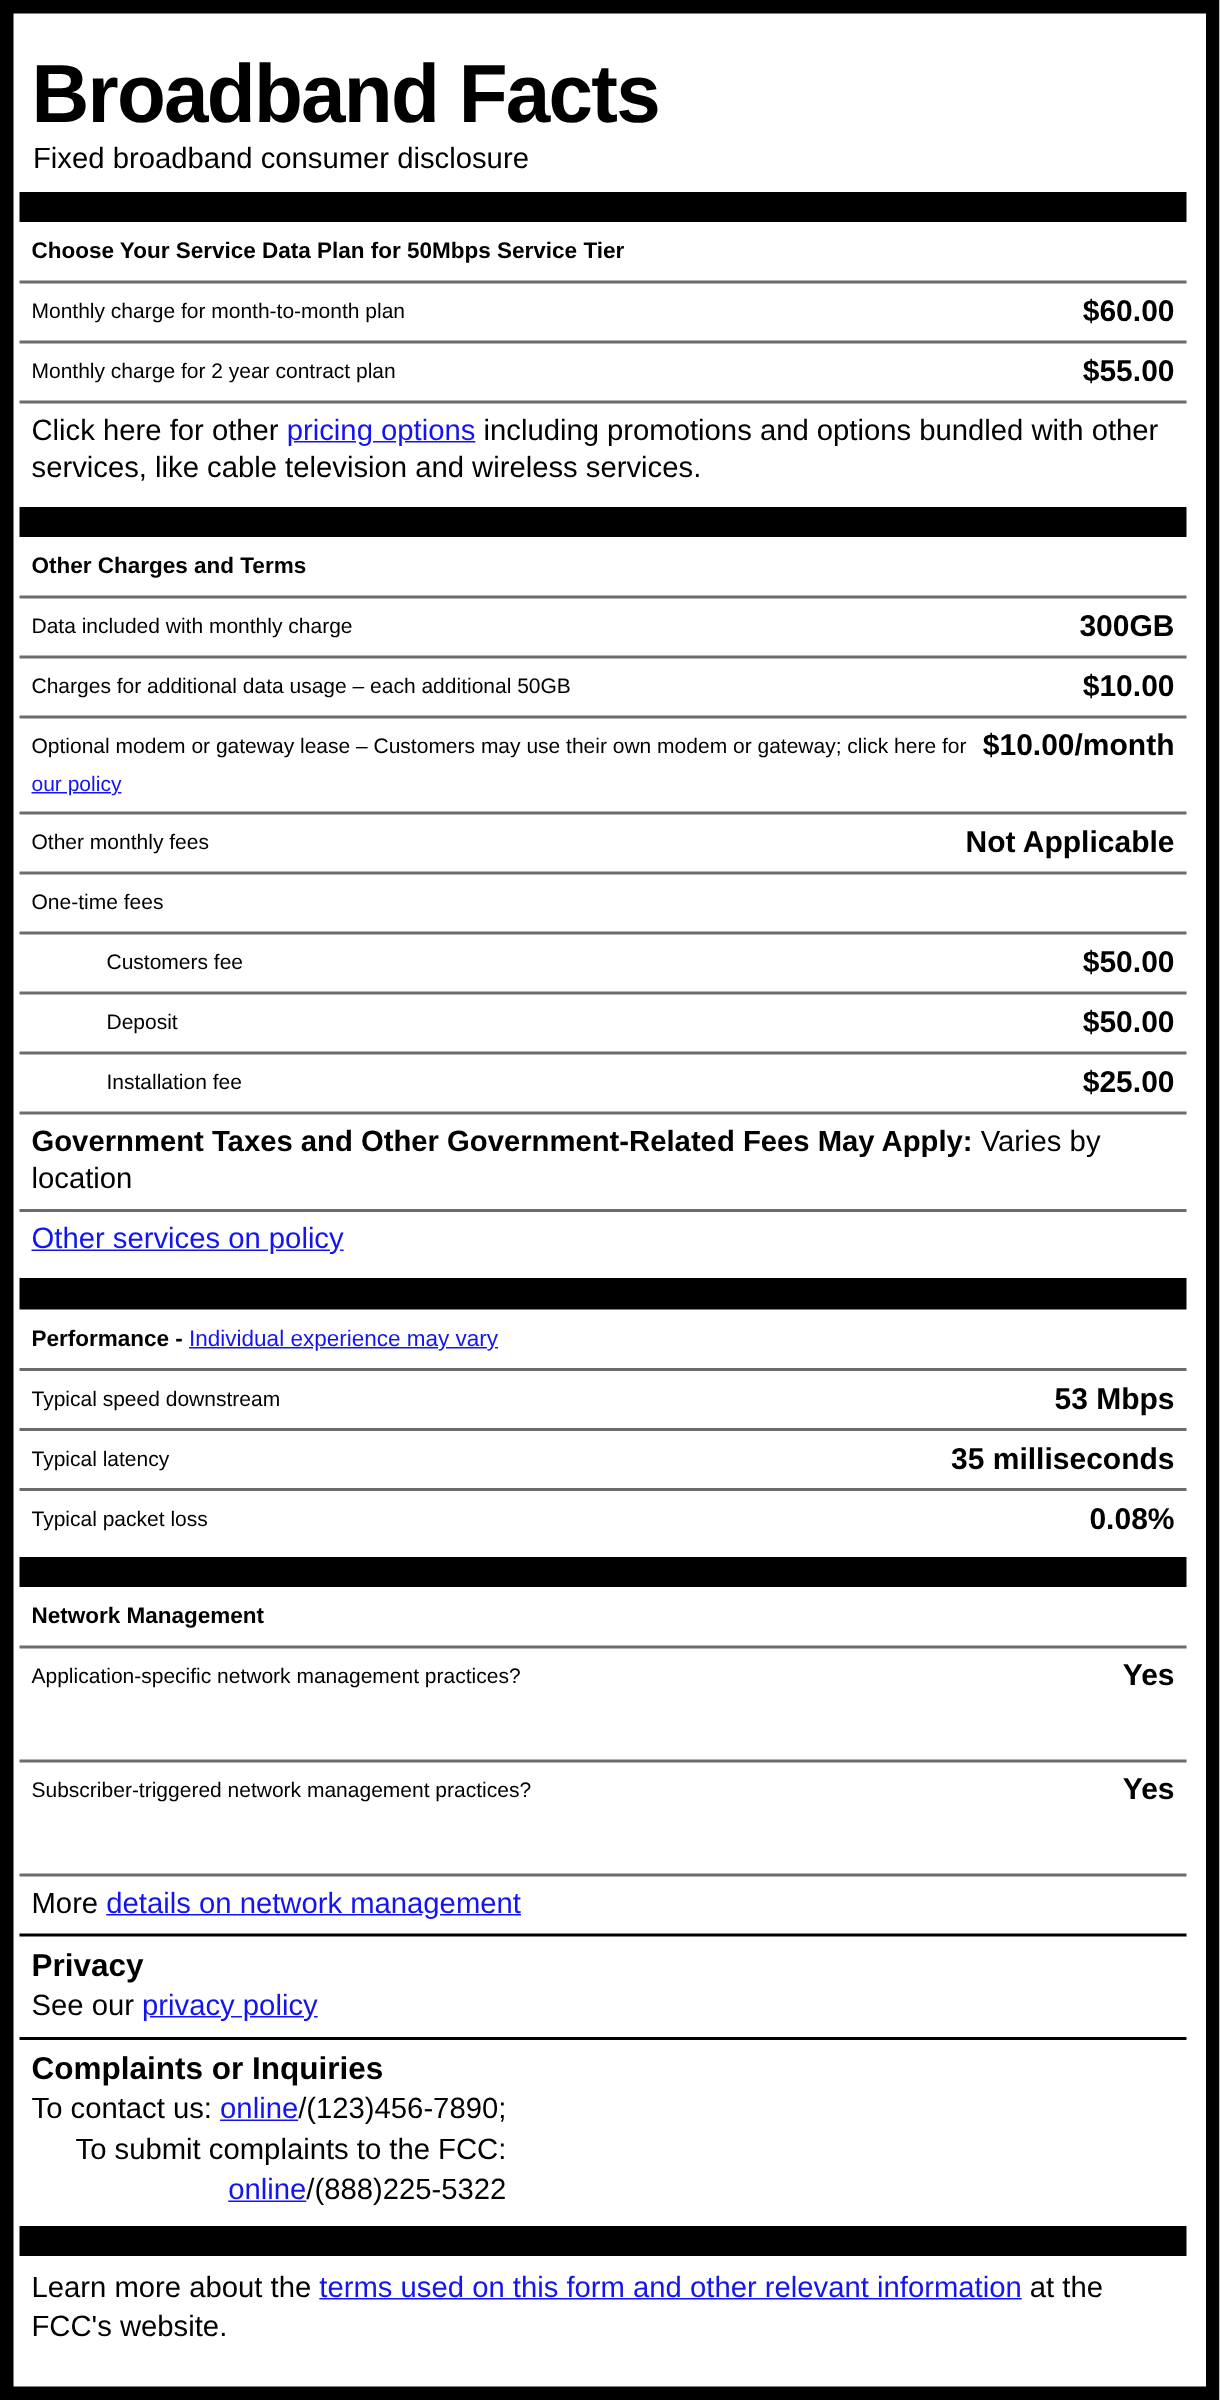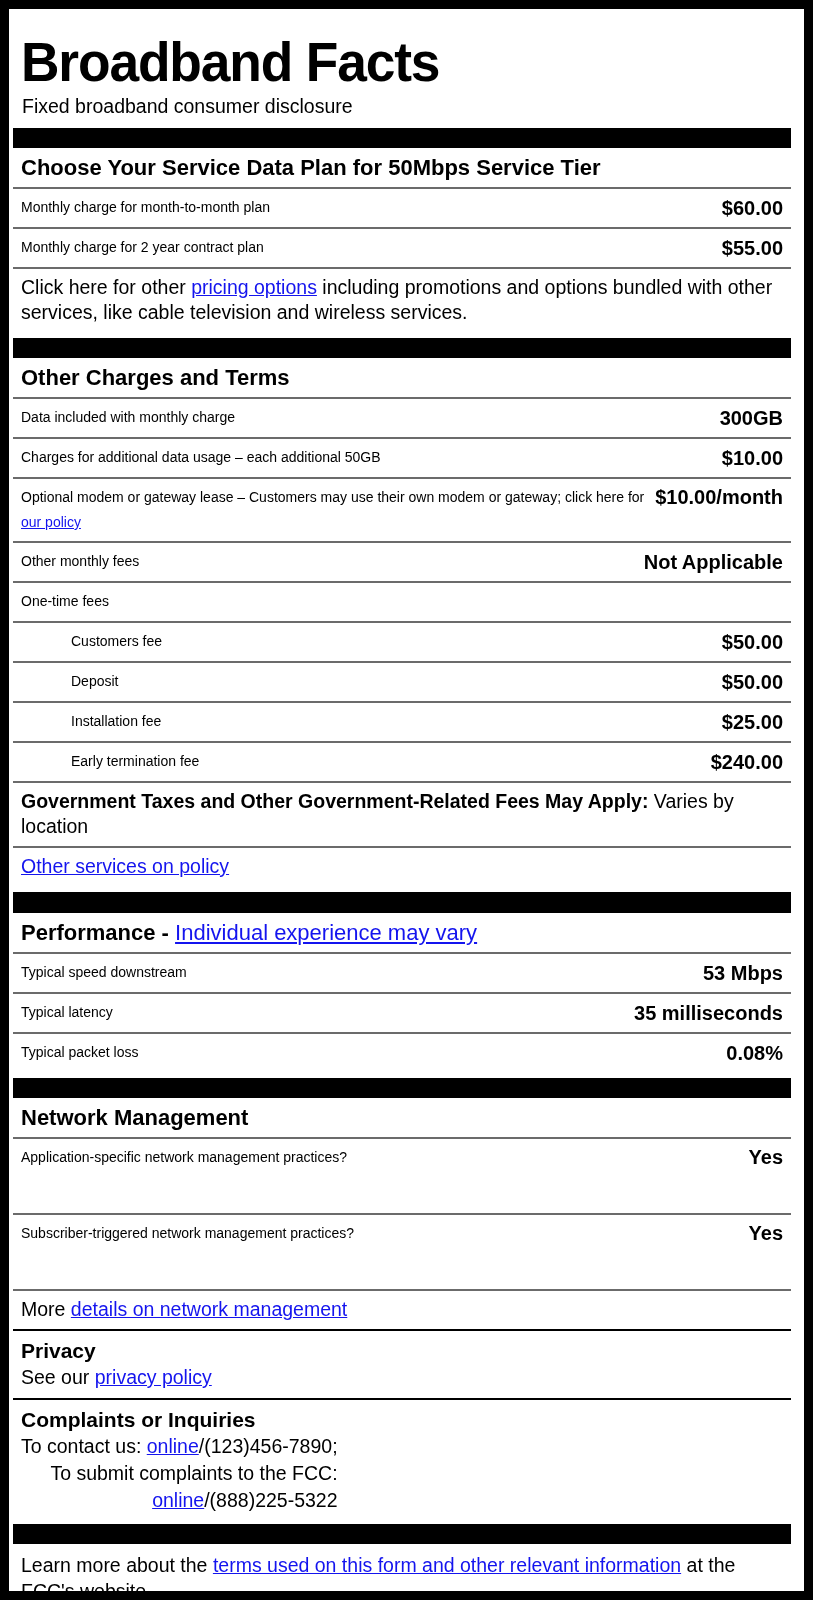--- a/index.html
+++ b/index.html
@@ -57,21 +57,21 @@
   .blackbar {
     background: #000000;
     height: 20px;
     margin: 6px 0 0 0;
   }
   .blackbar.tall { height: 21px; }
 
   
   .sec-head {
     font-weight: bold;
-    font-size: 22px;
+    font-size: 15px;
     line-height: 25px;
     padding: 7px 8px 7px 8px;
     border-bottom: 2px solid #6b6b6b;
   }
 
   
   .row {
     display: flex;
     align-items: flex-start;
     justify-content: space-between;
@@ -210,24 +210,20 @@
     <div class="val">$50.00</div>
   </div>
   <div class="row indent">
     <div class="lbl">Deposit</div>
     <div class="val">$50.00</div>
   </div>
   <div class="row indent">
     <div class="lbl">Installation fee</div>
     <div class="val">$25.00</div>
   </div>
-  <div class="row indent">
-    <div class="lbl">Early termination fee</div>
-    <div class="val">$240.00</div>
-  </div>
 
   <div class="textrow bold-lead"><b>Government Taxes and Other Government-Related Fees May Apply:</b><span> Varies by location</span></div>
 
   <div class="textrow last"><a class="lnk">Other services on policy</a></div>
 
   <div class="blackbar tall"></div>
 
   <div class="sec-head"><span>Performance - </span><a class="lnk" style="font-weight:normal">Individual experience may vary</a></div>
 
   <div class="row">

